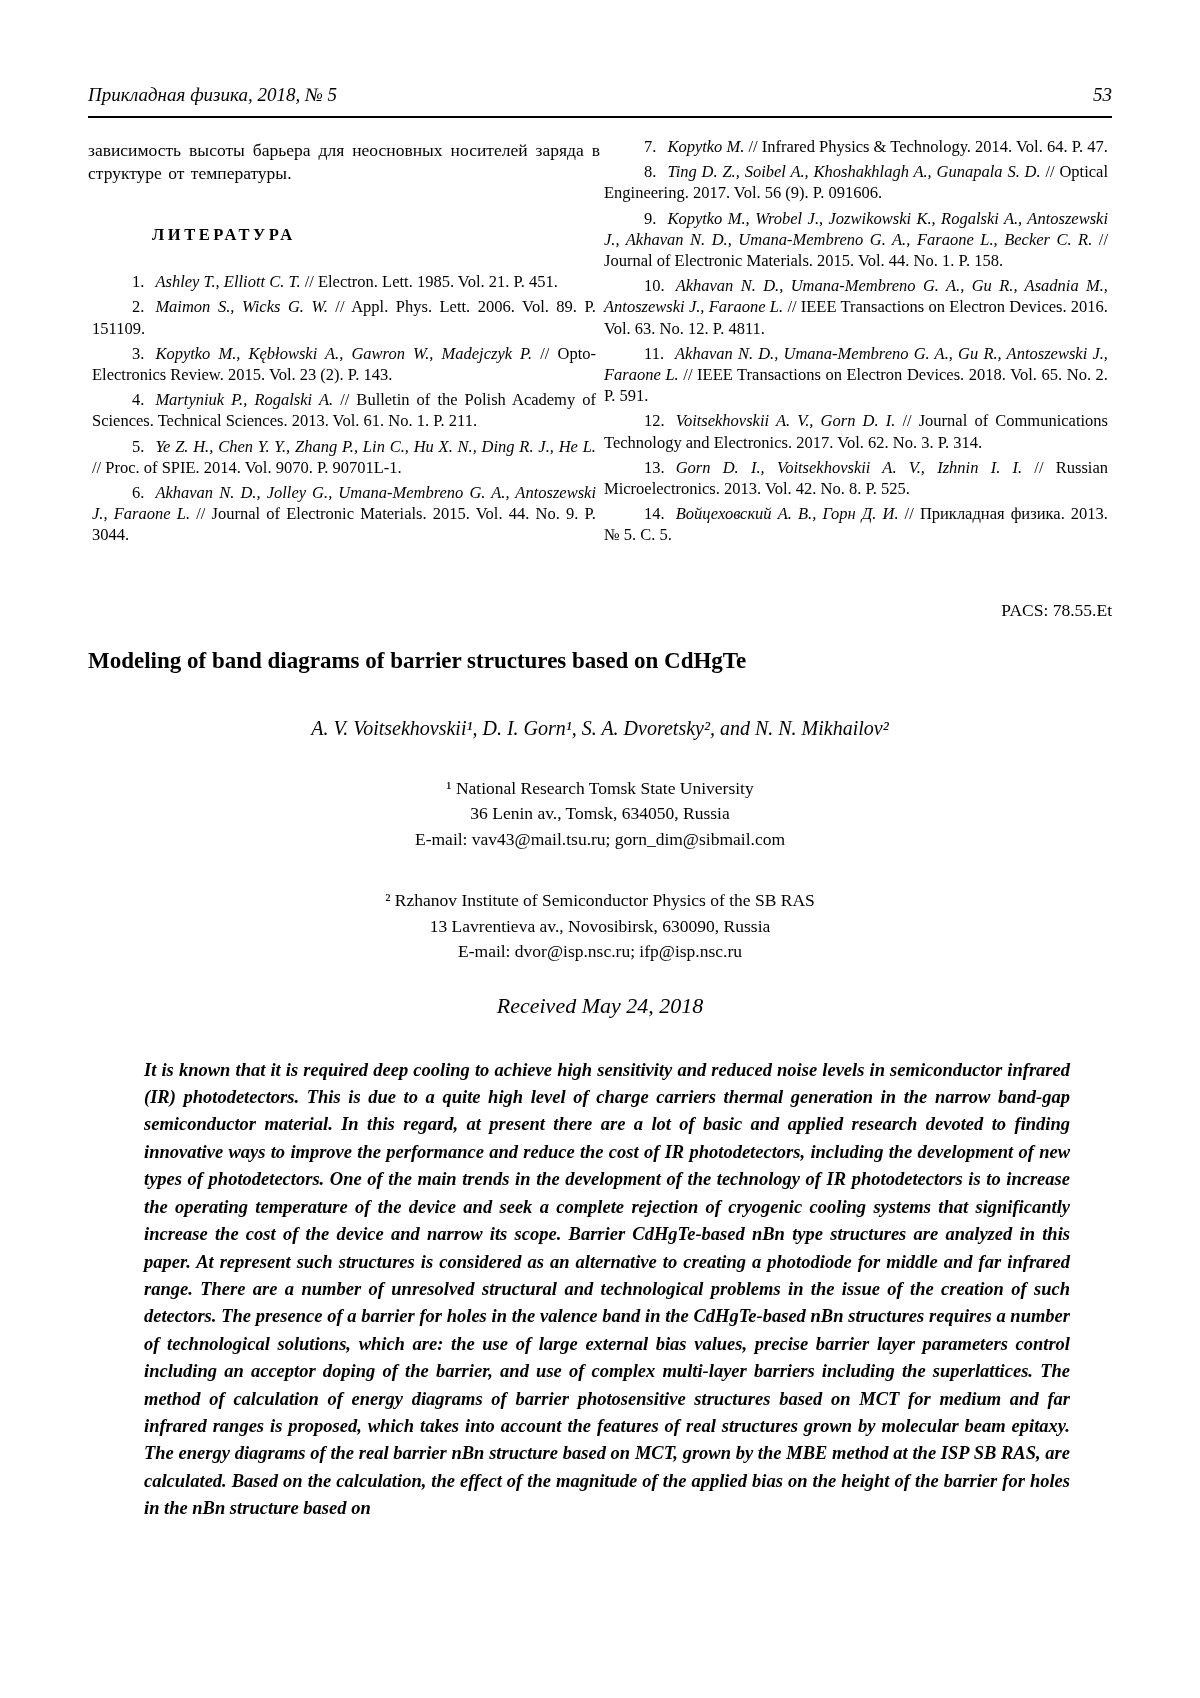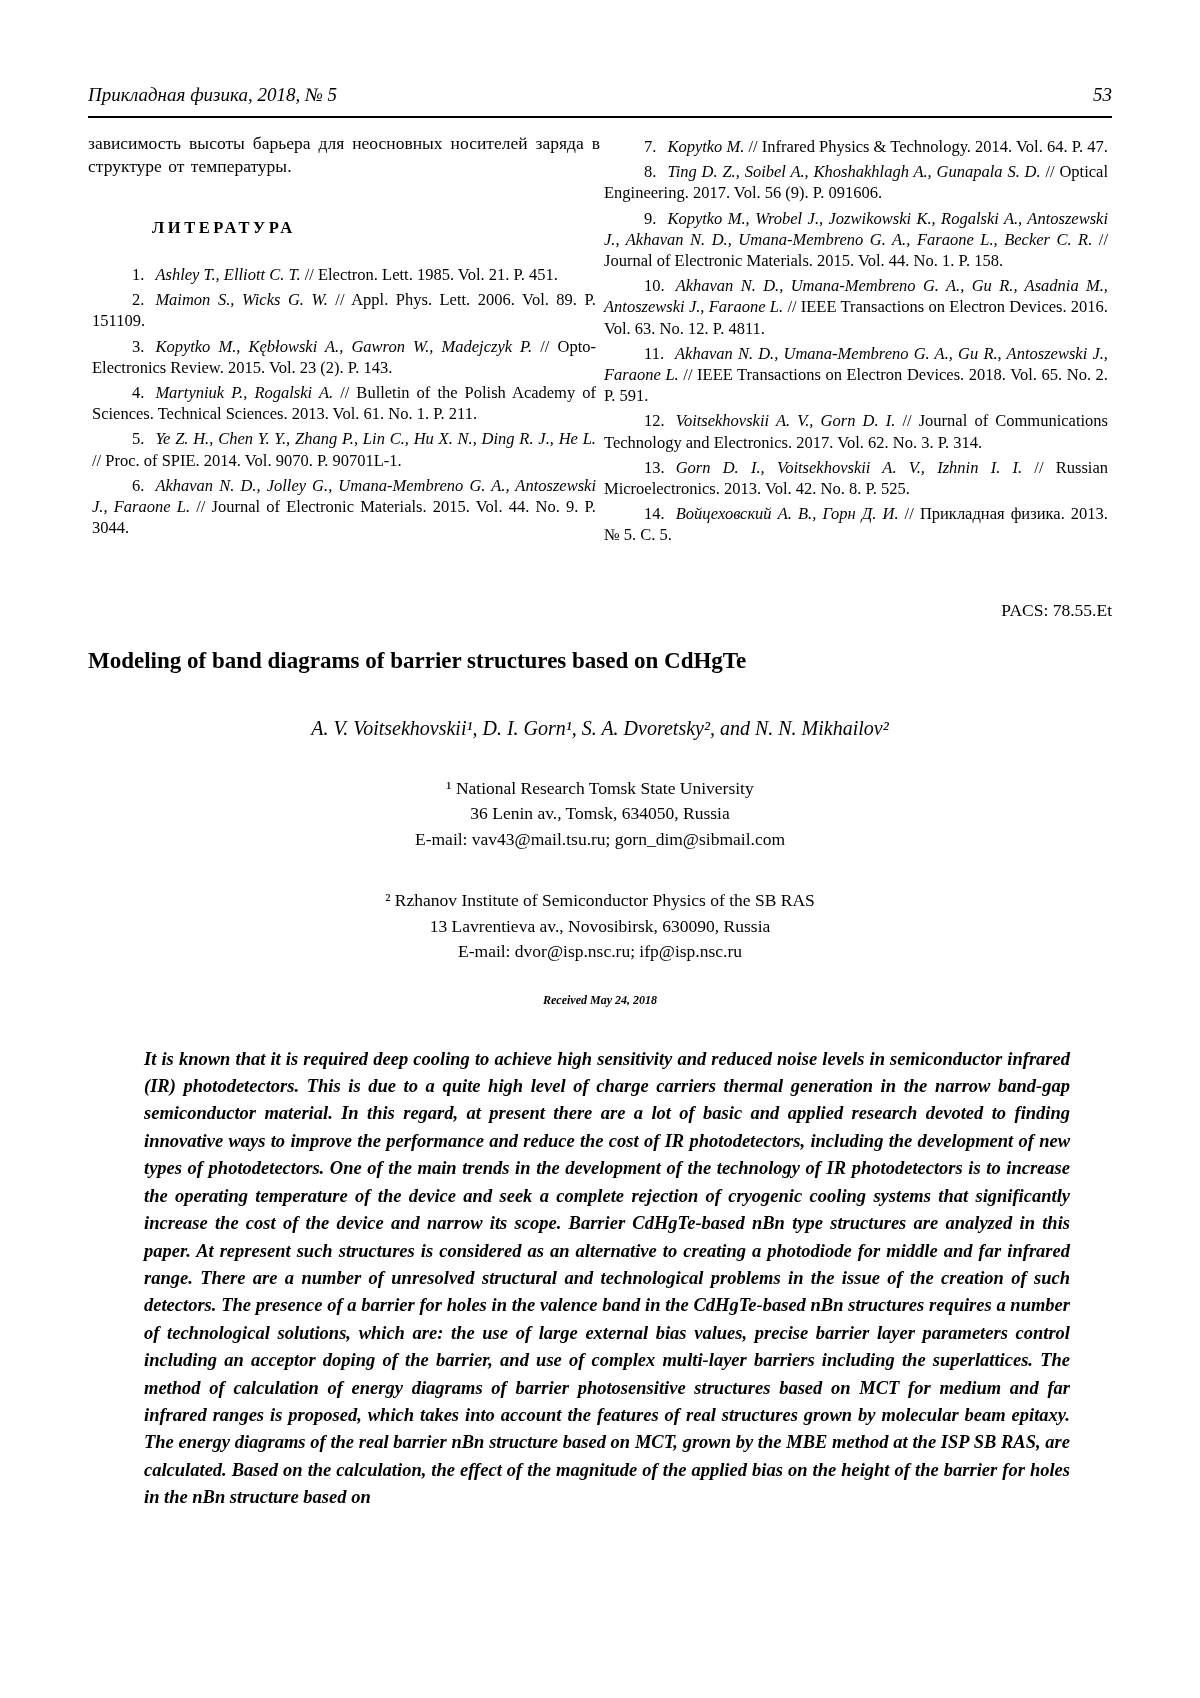--- a/index.html
+++ b/index.html
@@ -24,20 +24,21 @@
   }
   .rule {
     border: none;
     border-top: 2px solid #000;
     margin: 10px 0 0 0;
   }
   .columns {
     display: flex;
     margin-top: 14px;
     text-align: justify;
+    align-items: flex-end;
   }
   .col { flex: 1 1 0; min-width: 0; }
   .intro {
     margin: 0;
     font-size: 17.5px;
     line-height: 23px;
     word-spacing: 2px;
   }
   .lit-heading {
     font-weight: bold;
@@ -74,23 +75,22 @@
   .affil {
     text-align: center;
     font-size: 17.5px;
     line-height: 25.5px;
     margin-top: 36px;
   }
   .affil div { white-space: nowrap; }
   .received {
     text-align: center;
     font-style: italic;
-    font-size: 12px;
+    font-size: 22px;
     margin-top: 28px;
-    font-weight: bold;
   }
   .abstract {
     margin: 38px 42px 0 56px;
     font-weight: bold;
     font-style: italic;
     font-size: 18.5px;
     line-height: 27.4px;
     text-align: justify;
   }
 </style>

